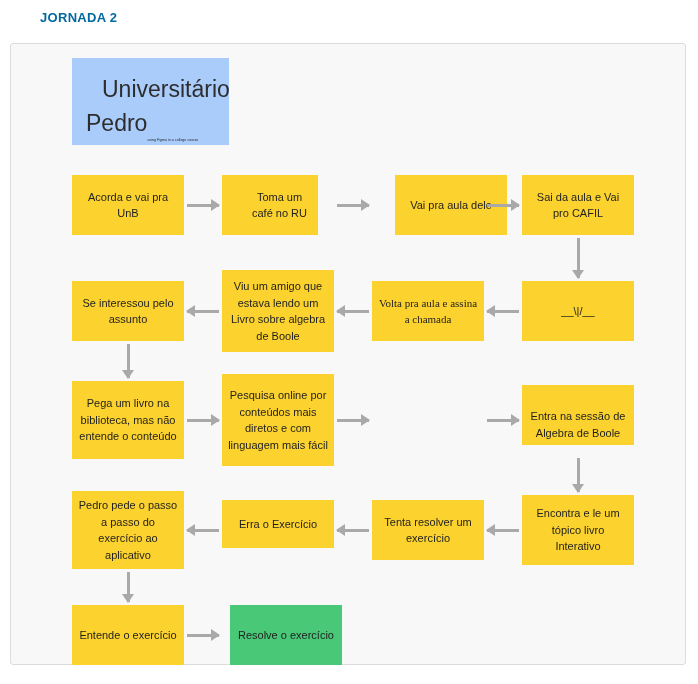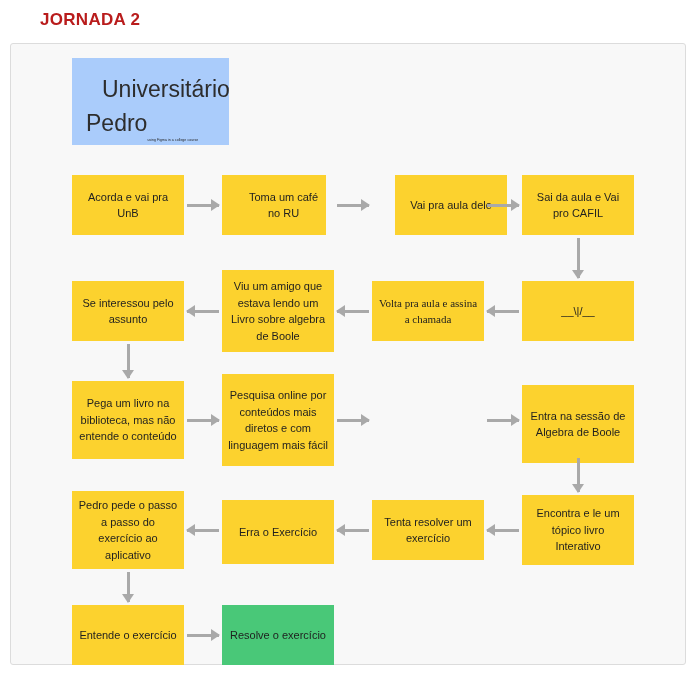--- a/index.html
+++ b/index.html
@@ -9,24 +9,24 @@
     width: 698px;
     height: 684px;
     overflow: hidden;
     font-family: "Liberation Sans", sans-serif;
   }
 
   #page-title {
     position: absolute;
     left: 40px;
     top: 10px;
-    font-size: 17px;
+    font-size: 13px;
     font-weight: bold;
     letter-spacing: 0.3px;
-    color: #b91c1c;
+    color: #0369a1;
   }
 
   #canvas-frame {
     position: absolute;
     left: 10px;
     top: 43px;
     width: 676px;
     height: 622px;
     background: #f8f8f8;
     border: 1px solid #dcdcdc;
@@ -41,21 +41,21 @@
     align-items: center;
     justify-content: center;
     text-align: center;
     color: #1f1f1f;
     font-size: 11px;
     line-height: 16.5px;
     padding: 4px 6px;
   }
 
   .node.yellow { background: #fcd22e; }
-  .node.green  { background: #49c878; }
+  .node.green  { background: #49c878; margin-left: 8px; }
   .node.blue   { background: #aaccfb; }
 
   .node.cover {
     align-items: flex-start;
     justify-content: flex-start;
     text-align: left;
     padding: 14px 14px;
     font-size: 23px;
     line-height: 34px;
     color: #2d2d2d;
@@ -127,21 +127,21 @@
 
   <div class="node blue cover" style="left:61px; top:14px; width:157px; height:87px;">
     <div class="cover-wrap">
       <span class="cover-title">Universitário Pedro</span><span class="cover-sub">using Figma in a college course</span>
     </div>
   </div>
 
   <div class="node yellow" style="left:61px; top:131px; width:112px; height:60px;">
     <span>Acorda e vai pra UnB</span>
   </div>
-  <div class="node yellow" style="left:211px; top:131px; width:104px; height:60px;padding-left:25px;">
+  <div class="node yellow" style="left:211px; top:131px; width:96px; height:60px;padding-left:25px;">
     <span>Toma um café no RU</span>
   </div>
   <div class="node yellow" style="left:361px; top:131px; width:112px; height:60px;margin-left:23px;">
     <span>Vai pra aula dele</span>
   </div>
   <div class="node yellow" style="left:511px; top:131px; width:112px; height:60px;">
     <span>Sai da aula e Vai pro CAFIL</span>
   </div>
 
   <div class="node yellow" style="left:61px; top:237px; width:112px; height:60px;">
@@ -156,28 +156,28 @@
   <div class="node yellow" style="left:511px; top:237px; width:112px; height:60px;">
     <span>__\|/__</span>
   </div>
 
   <div class="node yellow" style="left:61px; top:337px; width:112px; height:78px;">
     <span>Pega um livro na biblioteca, mas não entende o conteúdo</span>
   </div>
   <div class="node yellow" style="left:211px; top:330px; width:112px; height:92px;">
     <span>Pesquisa online por conteúdos mais diretos e com linguagem mais fácil</span>
   </div>
-  <div class="node yellow" style="left:511px; top:341px; width:112px; height:78px;">
+  <div class="node yellow" style="left:511px; top:341px; width:112px; height:60px;align-items:flex-end;">
     <span>Entra na sessão de Algebra de Boole</span>
   </div>
 
   <div class="node yellow" style="left:61px; top:447px; width:112px; height:78px;">
     <span>Pedro pede o passo a passo do exercício ao aplicativo</span>
   </div>
-  <div class="node yellow" style="left:211px; top:456px; width:112px; height:64px;">
+  <div class="node yellow" style="left:211px; top:456px; width:112px; height:48px;">
     <span>Erra o Exercício</span>
   </div>
   <div class="node yellow" style="left:361px; top:456px; width:112px; height:60px;">
     <span>Tenta resolver um exercício</span>
   </div>
   <div class="node yellow" style="left:511px; top:451px; width:112px; height:70px;">
     <span>Encontra e le um tópico livro Interativo</span>
   </div>
 
   <div class="node yellow" style="left:61px; top:561px; width:112px; height:60px;">

